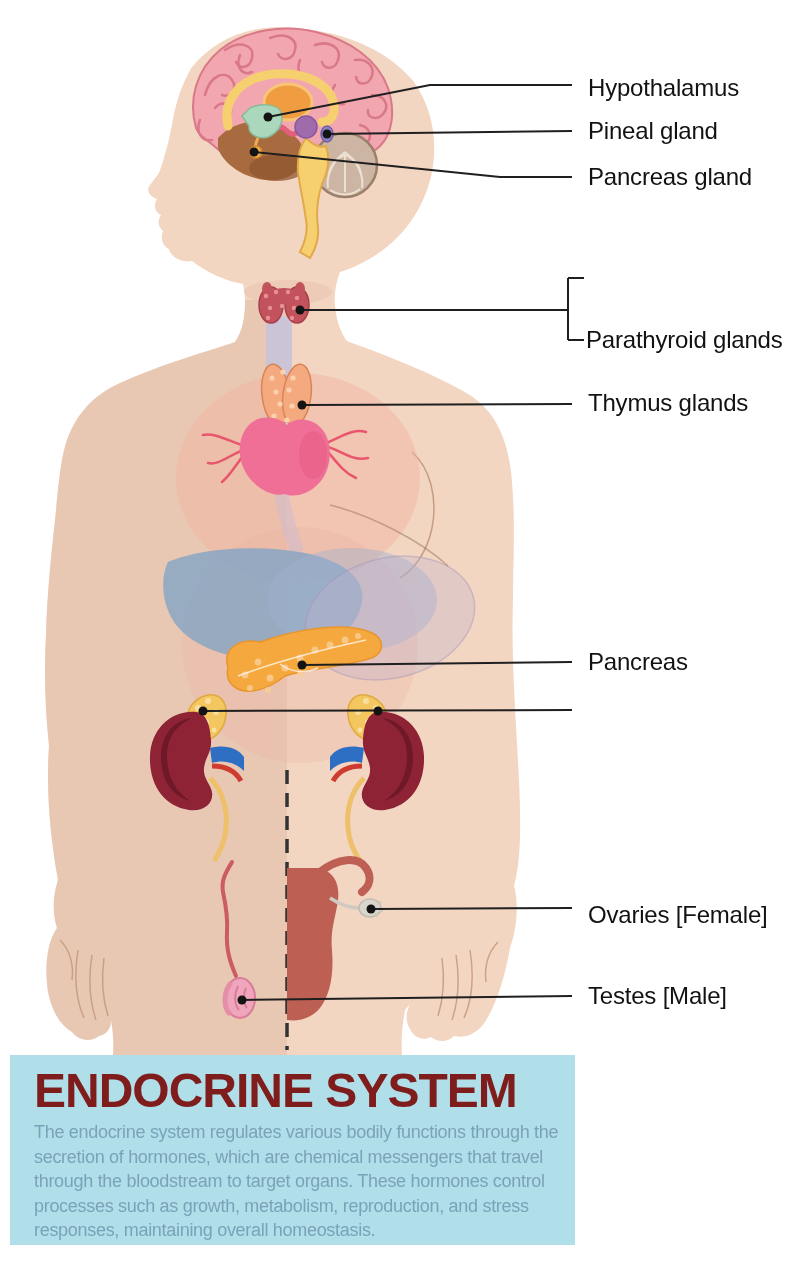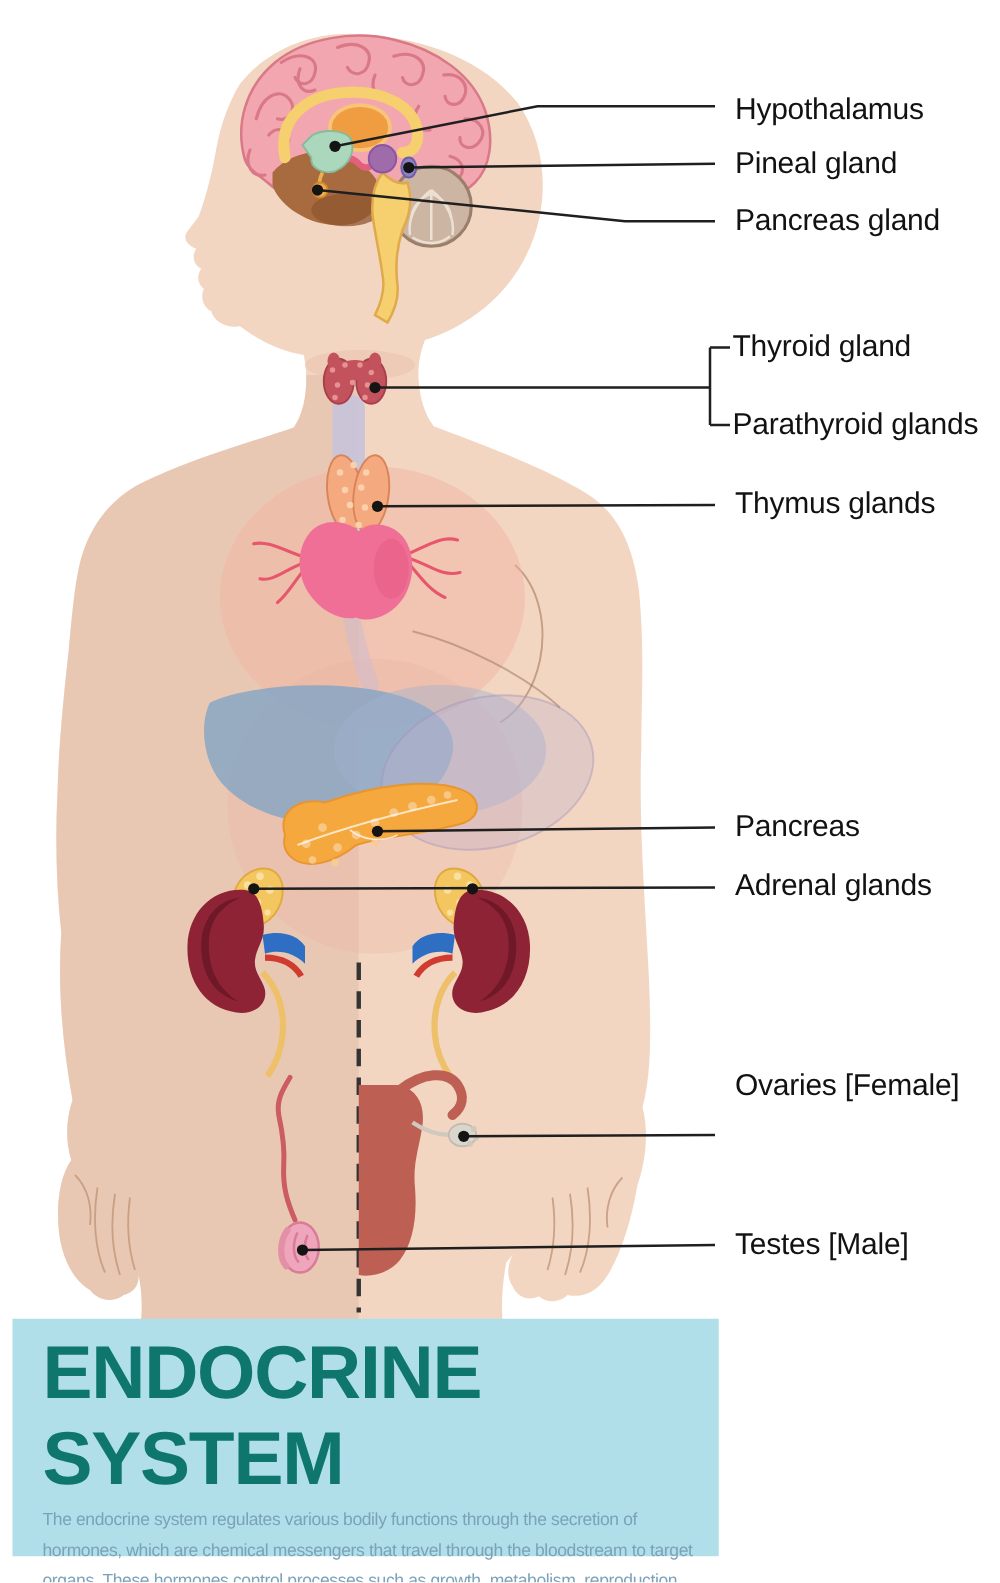--- a/index.html
+++ b/index.html
@@ -12,25 +12,25 @@
     position:absolute;height:30px;line-height:30px;
     font-size:24px;color:#121212;white-space:nowrap;
     letter-spacing:-0.2px;
   }
   .banner{
     position:absolute;left:10px;top:1055px;width:565px;height:190px;
     background:#b0dfea;
   }
   .banner h1{
     margin:8px 0 2px 24px;
-    font-size:60px;font-weight:bold;color:#0f766e;letter-spacing:-1px;
+    font-size:48px;font-weight:bold;color:#7f1d1d;letter-spacing:-1px;
   }
   .banner p{
     margin:2px 0 0 24px;width:528px;
-    font-size:14px;line-height:24.5px;color:#7ca2b8;letter-spacing:-0.3px;
+    font-size:18px;line-height:24.5px;color:#7ca2b8;letter-spacing:-0.3px;
   }
 </style>
 </head>
 <body>
 
 <div class="canvas">
 
   <svg class="artwork" width="800" height="1266" viewBox="0 0 800 1266">
 
     <defs>
@@ -289,26 +289,24 @@
       <circle cx="203" cy="711" r="4.5"></circle>
         <circle cx="378" cy="711" r="4.5"></circle>
         <circle cx="371" cy="909" r="4.5"></circle>
       <circle cx="242" cy="1000" r="4.5"></circle>
     </g>
   </svg>
 
   <div class="label" style="left:588px;top:73px">Hypothalamus</div>
   <div class="label" style="left:588px;top:116px">Pineal gland</div>
   <div class="label" style="left:588px;top:162px">Pancreas gland</div>
-  <div class="label" style="left:586px;top:263px">Thyroid gland</div>
   <div class="label" style="left:586px;top:325px">Parathyroid glands</div>
   <div class="label" style="left:588px;top:388px">Thymus glands</div>
   <div class="label" style="left:588px;top:647px">Pancreas</div>
-  <div class="label" style="left:588px;top:694px">Adrenal glands</div>
-  <div class="label" style="left:588px;top:854px">Ovaries [Female]</div>
+  <div class="label" style="left:588px;top:900px">Ovaries [Female]</div>
   <div class="label" style="left:588px;top:981px">Testes [Male]</div>
 
   <div class="banner">
     <h1>ENDOCRINE SYSTEM</h1>
     <p>The endocrine system regulates various bodily functions through the secretion of hormones, which are chemical messengers that travel through the bloodstream to target organs. These hormones control processes such as growth, metabolism, reproduction, and stress responses, maintaining overall homeostasis.</p>
   </div>
 
 </div>
 
 </body></html>

